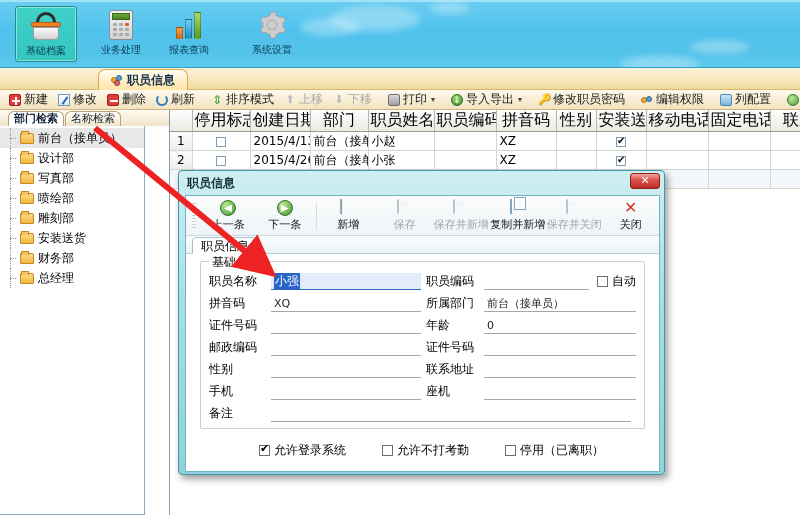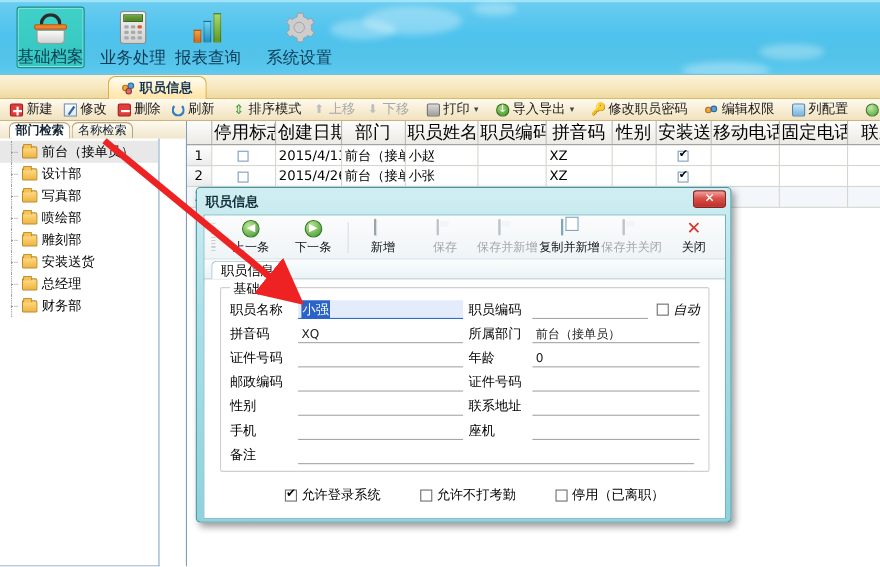--- a/index.html
+++ b/index.html
@@ -22,21 +22,21 @@
     background:rgba(255,255,255,.30); filter:blur(3px); }
   #banner .topline{ position:absolute; left:0; top:0; width:100%; height:2px;
     background:#9fe4f8; }
 
   .nav-btn{
     position:absolute; top:6px; width:62px; height:56px;
     display:flex; flex-direction:column; align-items:center; justify-content:flex-start;
     padding-top:4px; cursor:pointer;
   }
   .nav-btn .ico{ width:34px; height:30px; position:relative; }
-  .nav-btn .lbl{ font-size:15px; color:#0b3b55; margin-top:3px; white-space:nowrap;
+  .nav-btn .lbl{ font-size:10px; color:#0b3b55; margin-top:3px; white-space:nowrap;
                  font-family:Liberation Serif, serif; }
   .nav-btn.sel{
     background:linear-gradient(180deg,#3fd0c8 0%,#35c6bf 100%);
     border:1px solid #1b8f8a; border-radius:3px;
     box-shadow:inset 0 0 0 1px rgba(255,255,255,.45);
   }
 
   
   .ic-basket .handle{position:absolute;left:7px;top:1px;width:20px;height:12px;
     border:3px solid #2b2b2b;border-bottom:none;border-radius:10px 10px 0 0;}
@@ -410,25 +410,25 @@
     <div class="tnode">
       <span class="folder"></span>
       <span>雕刻部</span>
     </div>
     <div class="tnode">
       <span class="folder"></span>
       <span>安装送货</span>
     </div>
     <div class="tnode">
       <span class="folder"></span>
+      <span>财务部</span>
+    </div>
+    <div class="tnode">
+      <span class="folder"></span>
       <span>总经理</span>
-    </div>
-    <div class="tnode">
-      <span class="folder"></span>
-      <span>财务部</span>
     </div>
   </div>
 </div>
 
 <div id="gridwrap">
   <table class="grid">
     <colgroup>
       <col style="width:22px">
         <col style="width:58px">
         <col style="width:60px">
@@ -602,21 +602,21 @@
           <span class="fval" style="width:360px;">
             <span></span>
           </span>
         </div>
 
         <div class="frow" style="left:225px;top:10px;width:215px;">
           <span class="flab" style="width:58px;">职员编码</span>
           <span class="fval" style="width:105px;">
             <span></span>
           </span>
-          <span class="ck" style="margin-left:8px;font-style:italic;">
+          <span class="ck" style="margin-left:8px;">
             <span class="ckbox"></span>
             <span>自动</span>
           </span>
         </div>
         <div class="frow" style="left:225px;top:32px;width:215px;">
           <span class="flab" style="width:58px;">所属部门</span>
           <span class="fval" style="width:152px;">
             <span>前台（接单员）</span>
           </span>
         </div>

